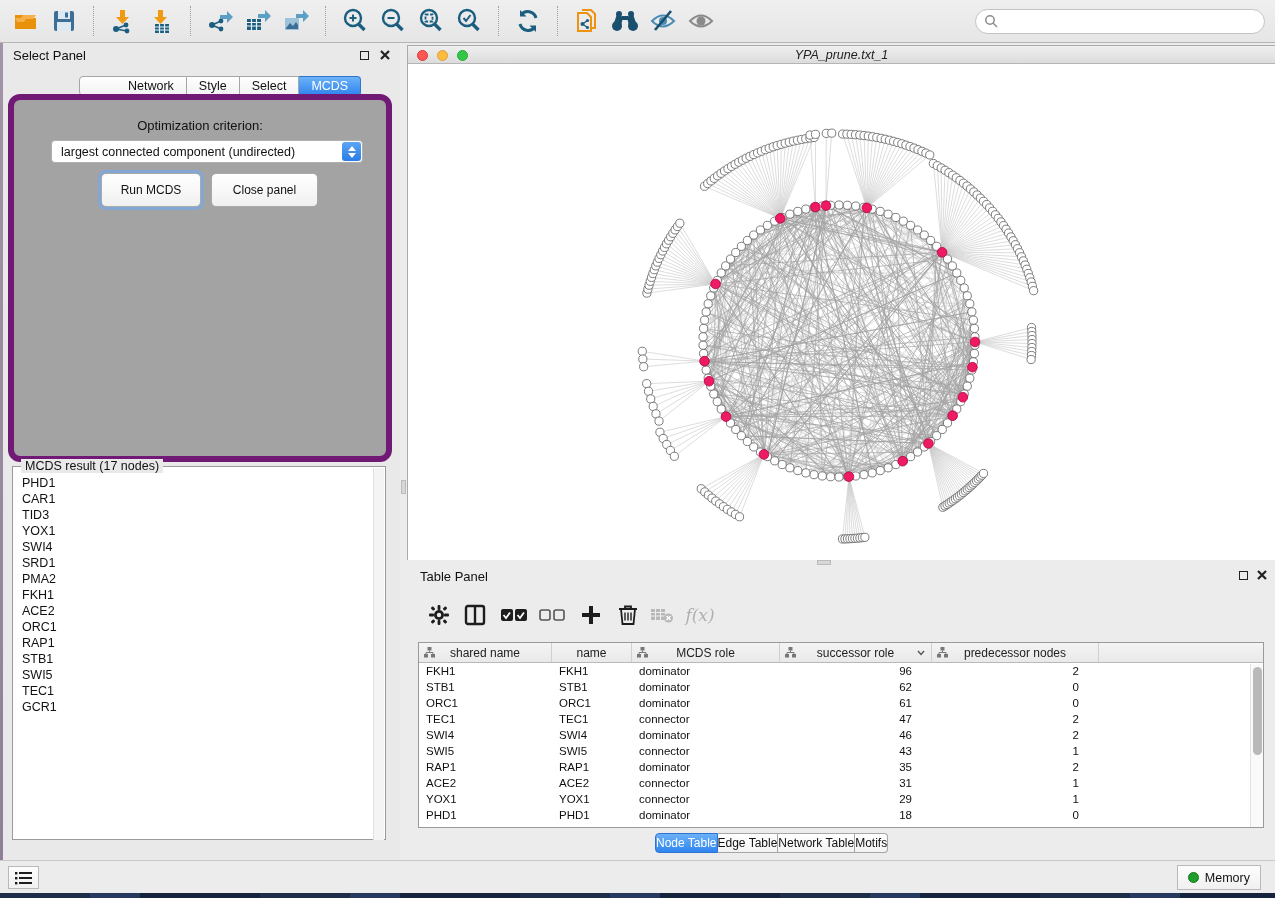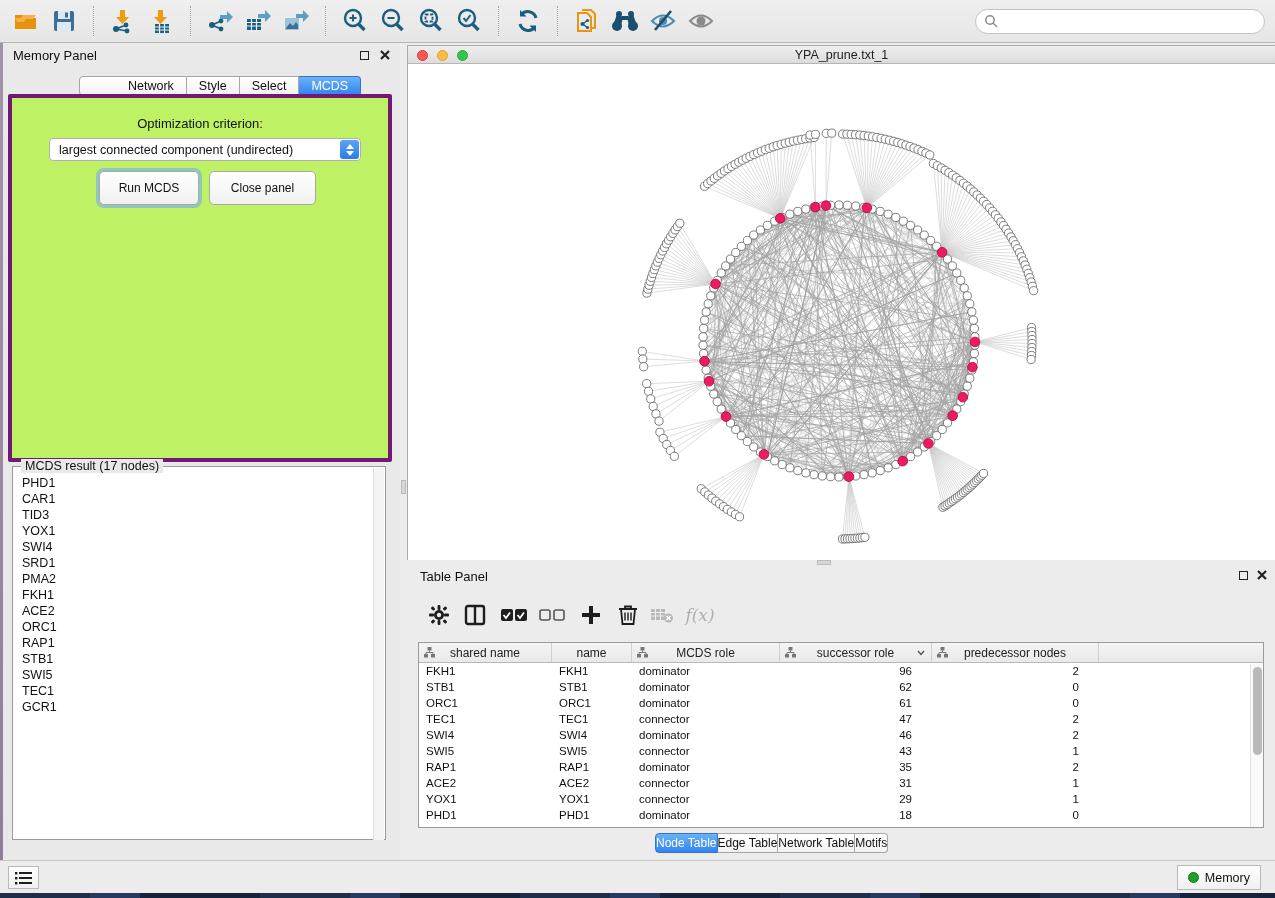--- a/index.html
+++ b/index.html
@@ -33,21 +33,21 @@
   .win-float { position:absolute; top:8px; width:9px; height:9px; border:1.5px solid #222; background:transparent; }
   .win-close { position:absolute; top:6px; width:12px; height:12px; }
   #cp-float { left:357px; } #cp-close { left:376px; }
   .cp-tabs { position:absolute; left:76px; top:33px; height:20px; display:flex; }
   .seg { height:20px; border:1px solid #a6a6a6; border-left:none; background:linear-gradient(#ffffff,#f2f2f2);
     font-size:12.5px; color:#111; display:flex; align-items:center; justify-content:center; padding:0 12px; }
   .seg:first-child { border-left:1px solid #a6a6a6; border-radius:4px 0 0 4px;padding-left:48px; }
   .seg:last-child { border-radius:0 4px 4px 0; }
   .seg.sel { background:linear-gradient(#6cb2f8,#2f84ee); color:#fff; border-color:#2f74d0; }
   .cp-box { position:absolute; left:5px; top:51px; width:384px; height:368px;
-    background:#bef264; border:4px solid #701a75; border-radius:2px; }
+    background:#a3a3a3; border:6px solid #701a75; border-radius:12px; }
   .opt-label { position:absolute; left:0; top:18px; width:100%; text-align:center; font-size:13px; color:#111; }
   .opt-select { position:absolute; left:37px; top:40px; width:312px; height:23px; background:#fff;
     border:1px solid #b0b0b0; border-radius:4px; font-size:12.5px; display:flex; align-items:center;
     padding-left:9px; color:#111; }
   .opt-stepper { position:absolute; right:1px; top:1px; width:19px; height:19px; border-radius:3px;
     background:linear-gradient(#5ca5f6,#2b7de4); display:flex; flex-direction:column;
     align-items:center; justify-content:center; gap:2px; }
   .tri-up { width:0; height:0; border-left:4px solid transparent; border-right:4px solid transparent;
     border-bottom:5px solid #fff; }
   .tri-down { width:0; height:0; border-left:4px solid transparent; border-right:4px solid transparent;
@@ -67,21 +67,21 @@
     border-left:1px solid #e0e0e0; }
 
   
   #vsplit { position:absolute; left:400px; top:43px; width:7px; height:817px; background:#ececec; }
   #vsplit .knob { position:absolute; left:1px; top:437px; width:5px; height:14px; background:#d7d7d7; border:1px solid #bbb; }
   #hsplit { position:absolute; left:407px; top:560px; width:868px; height:5px; background:#ececec; }
   #hsplit .knob { position:absolute; left:410px; top:0; width:14px; height:5px; background:#d7d7d7; border:1px solid #bbb; }
 
   
   #network-window { position:absolute; left:407px; top:45px; width:868px; height:524px;
-    border:1px solid #aaa; border-right:none; }
+    border:1px solid #aaa; border-right:none;font-style:italic; }
   .nw-titlebar { position:absolute; left:0; top:0; width:100%; height:18px;
     background:linear-gradient(#efefef,#dcdcdc); border-bottom:1px solid #b5b5b5; }
   .tl { position:absolute; top:4px; width:11px; height:11px; border-radius:50%; }
   #tl-red { left:9px; background:#fc5753; border:1px solid #df3734; }
   #tl-yellow { left:29px; background:#fdbc40; border:1px solid #de9f34; }
   #tl-green { left:49px; background:#33c748; border:1px solid #27aa35; }
   .nw-title { position:absolute; left:0; top:2px; width:100%; text-align:center; font-size:12.5px; color:#222; }
   #net-canvas { position:absolute; left:0; top:18px; width:868px; height:497px; background:#fff; }
 
   
@@ -257,21 +257,21 @@
         <path d="M9 9l4 4" stroke="#8c8c8c" stroke-width="1.5"></path>
       </svg>
     <input value="" style="">
   </div>
 </div>
 
 <div id="left-strip"></div>
 
 <div id="control-panel">
   <div class="cp-header">
-    <span class="cp-title">Memory Panel</span>
+    <span class="cp-title">Select Panel</span>
     <span class="win-float" id="cp-float"></span>
     <svg class="win-close" id="cp-close" viewBox="0 0 12 12">
         <path d="M2 2l8 8M10 2l-8 8" stroke="#222" stroke-width="2.2"></path>
       </svg>
   </div>
   <div class="cp-tabs">
     <div class="seg">Network</div>
     <div class="seg">Style</div>
     <div class="seg">Select</div>
     <div class="seg sel">MCDS</div>

